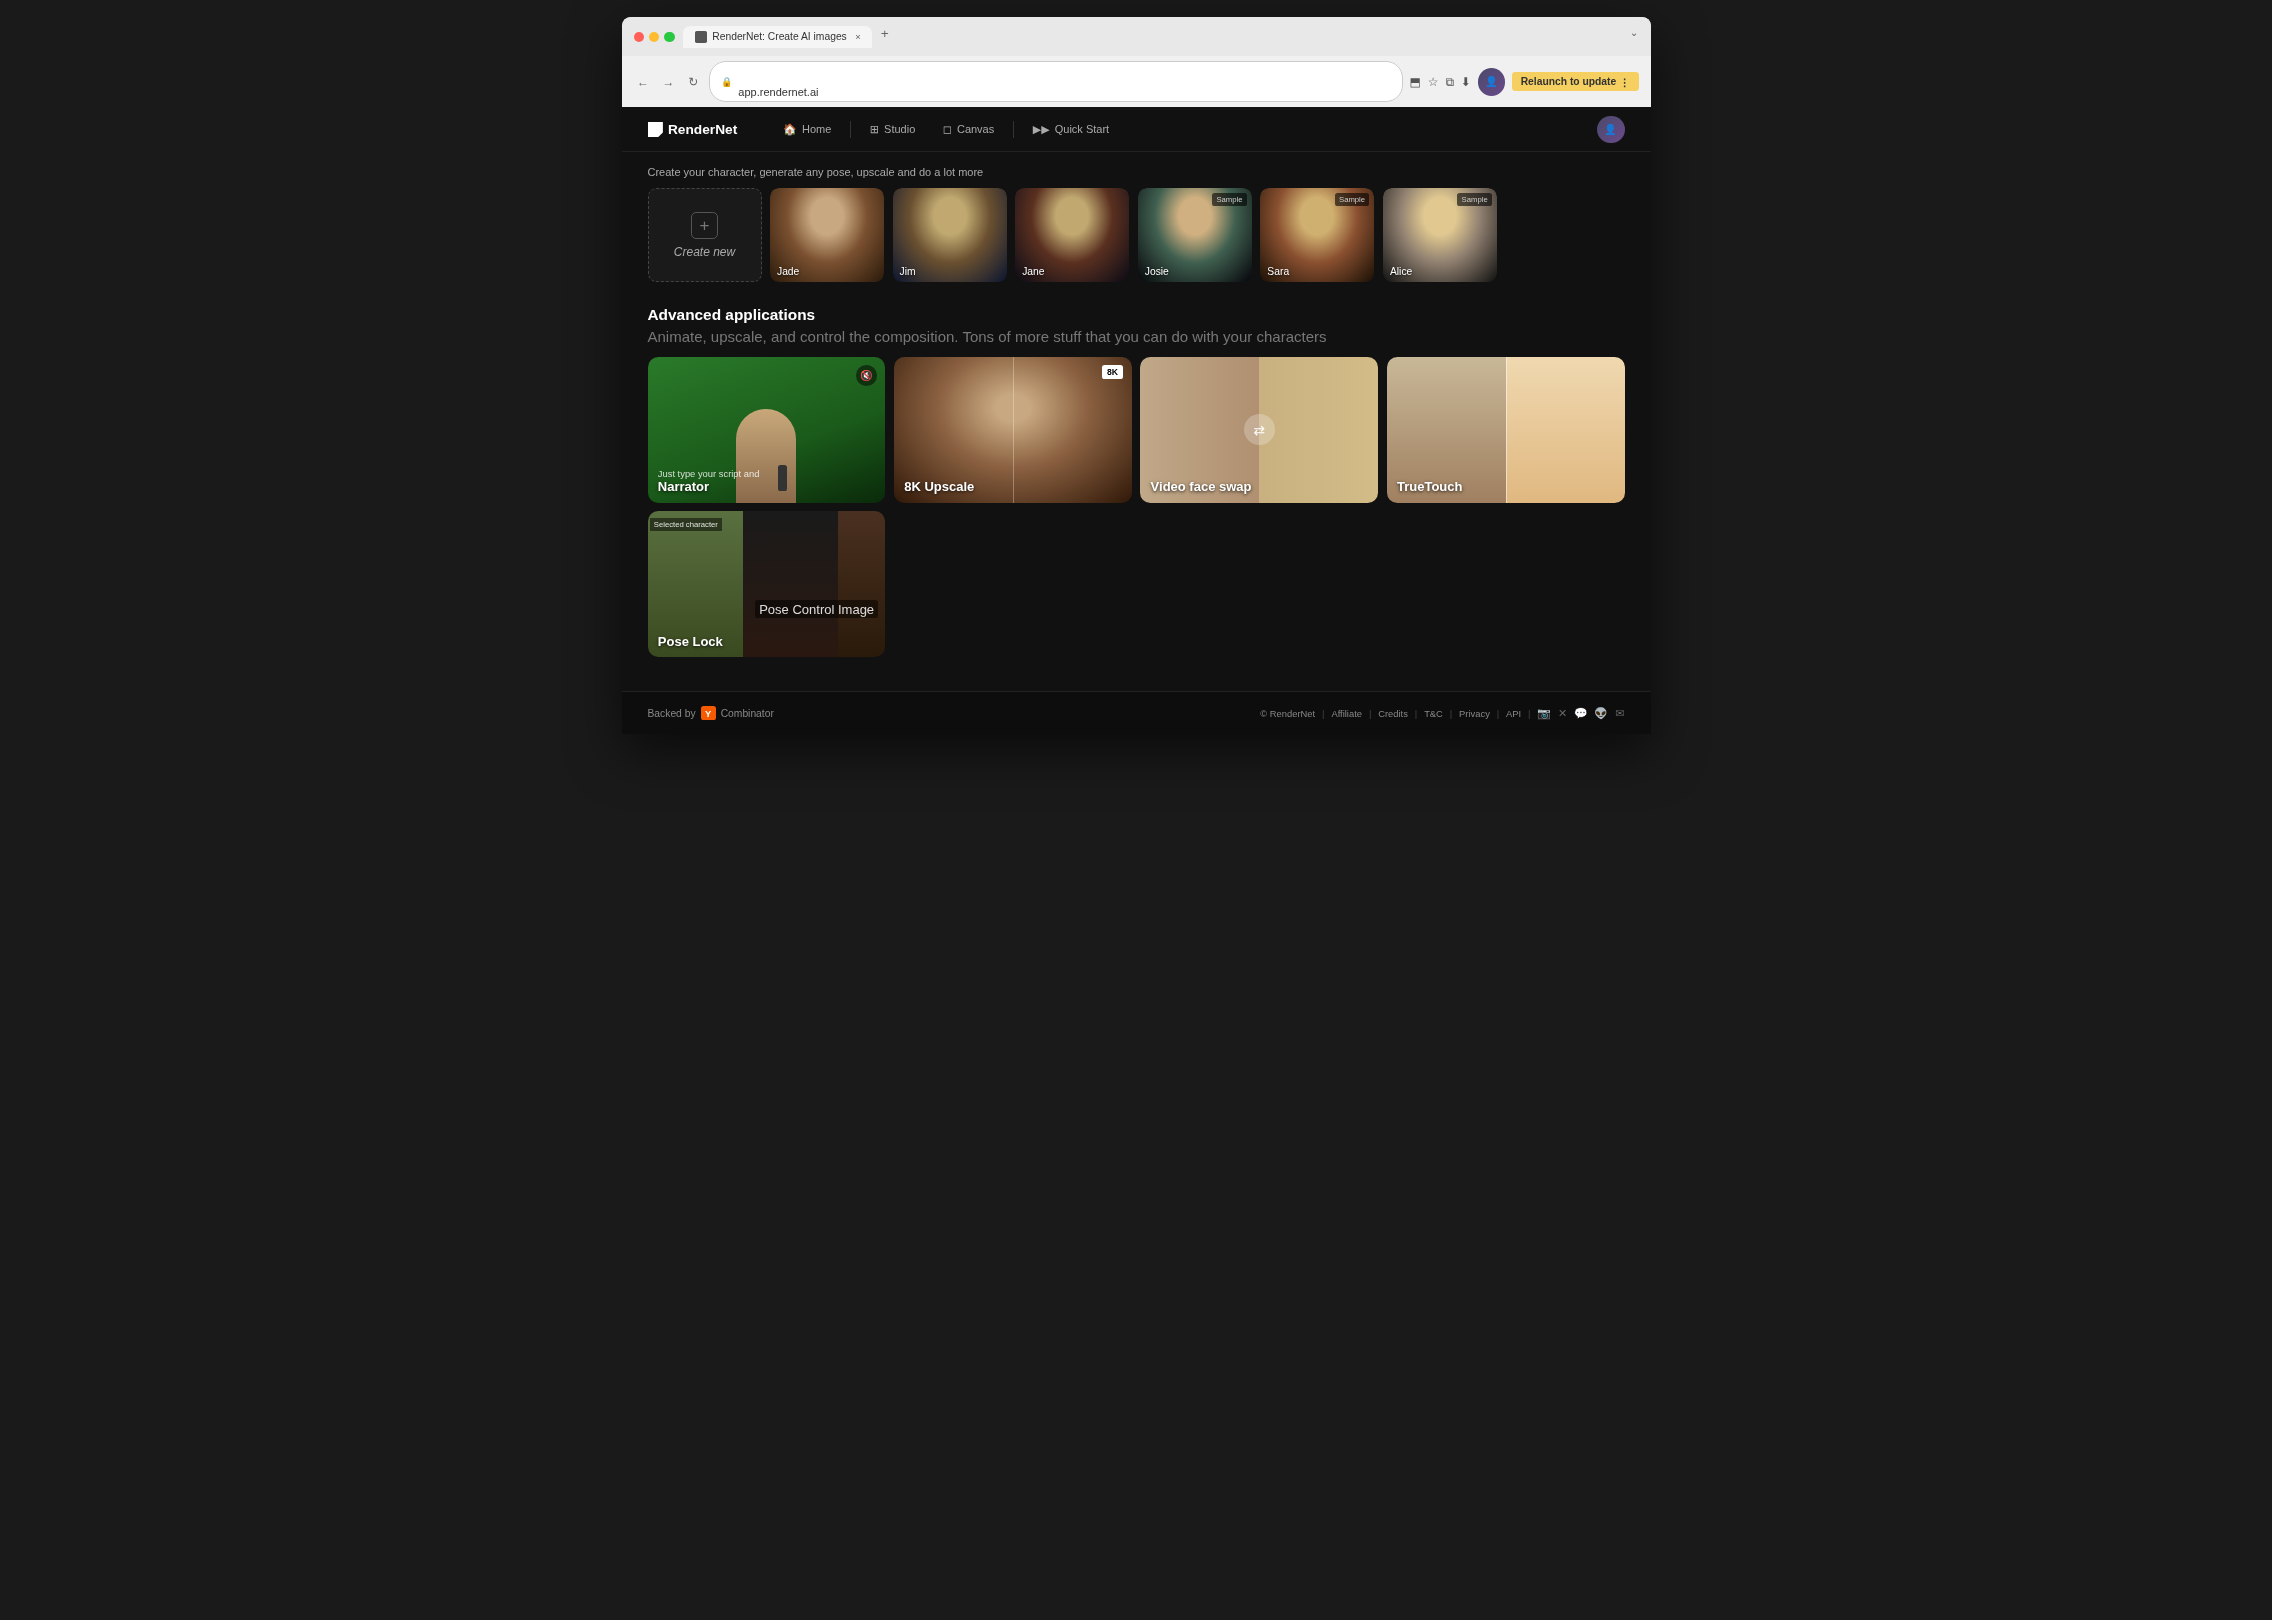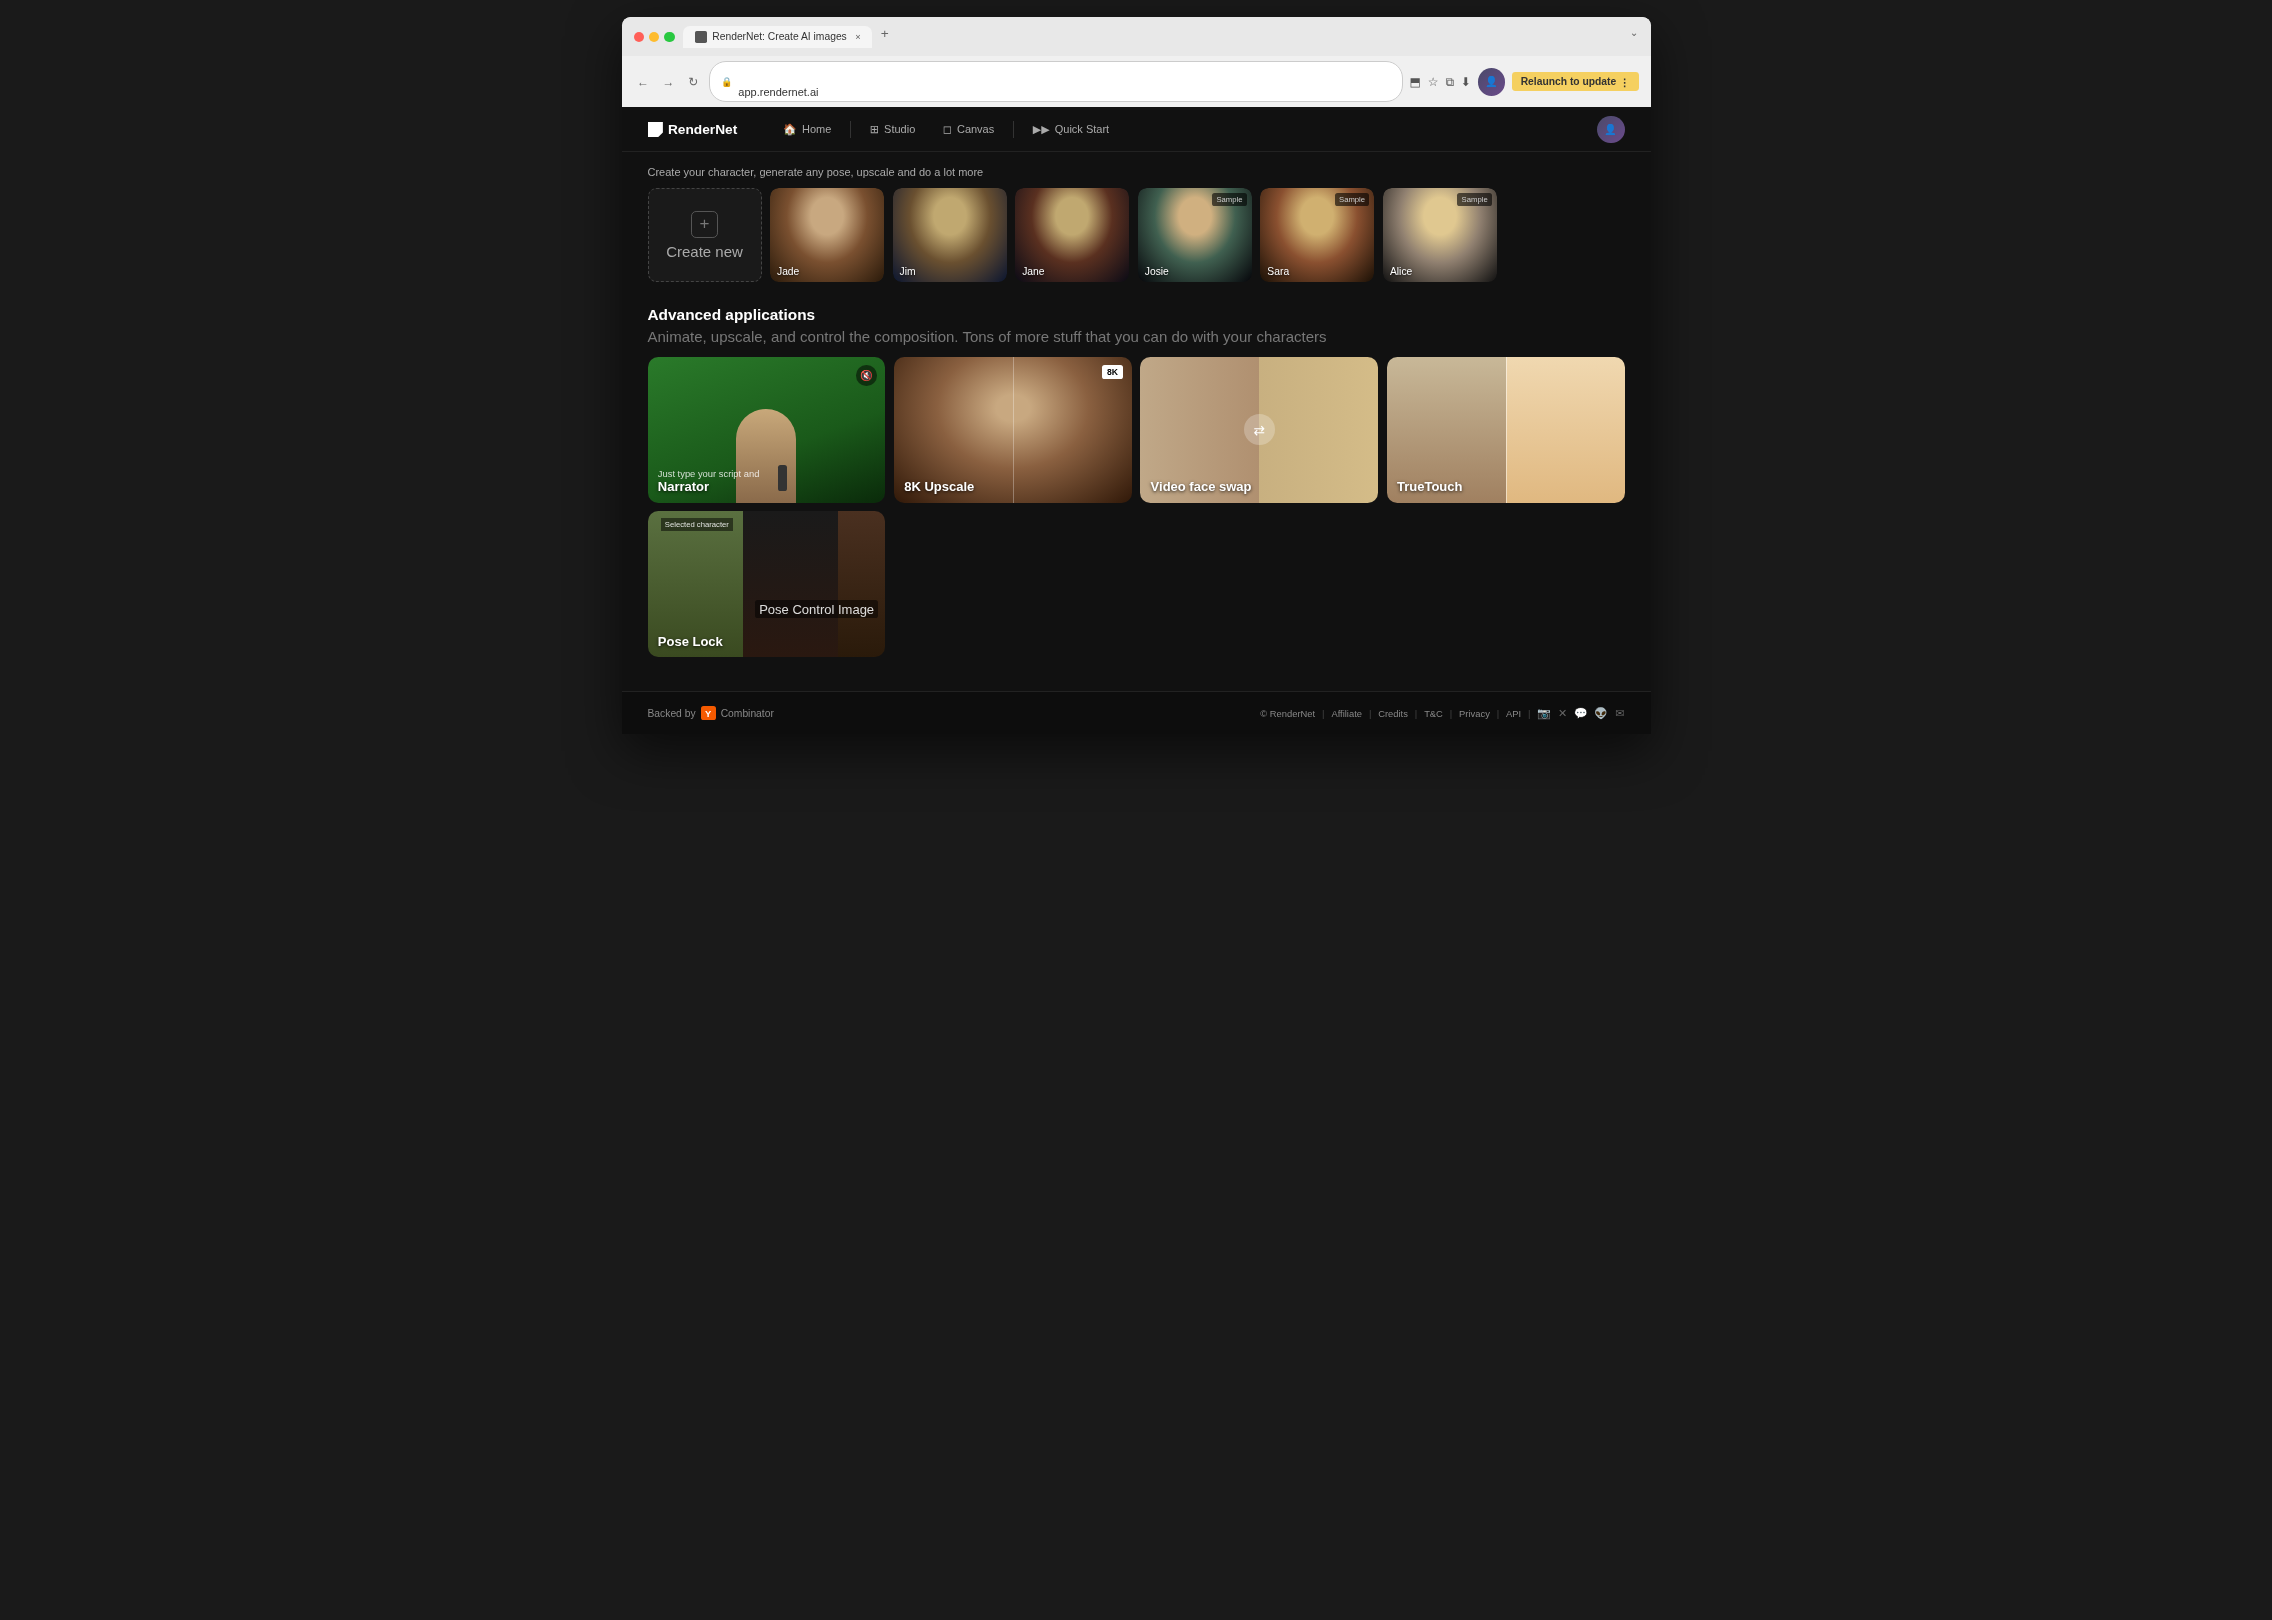--- a/index.html
+++ b/index.html
@@ -277,22 +277,23 @@
       border: 1.7px solid #555;
       border-radius: 5.1px;
       display: flex;
       align-items: center;
       justify-content: center;
       font-size: 17px;
       color: #777;
     }
 
     .create-new-label {
-      font-size: 15px;
+      font-size: 12px;
       color: #aaa;
+      font-style: italic;
     }
 
     .character-name {
       position: absolute;
       bottom: 5.1px;
       left: 6.9px;
       font-size: 10.3px;
       color: white;
       font-weight: 500;
       text-shadow: 0 0.9px 2.6px rgba(0,0,0,0.8);
@@ -594,21 +595,21 @@
 
         <div class="app-card">
           <div style="width:100%;height:100%;display:flex;position:relative;">
 
             <div style="width:40%;height:100%;background:linear-gradient(180deg,#5a7040,#3a4a20);"></div>
 
             <div style="width:40%;height:100%;background:linear-gradient(180deg,#1a1a1a,#2a1810);"></div>
 
             <div style="width:20%;height:100%;background:linear-gradient(180deg,#4a3020,#2a1a0a);"></div>
 
-            <div style="position:absolute;top:6.9px;left:13px;font-size:7.7px;color:rgba(255,255,255,0.85);background:rgba(0,0,0,0.5);padding:1.7px 4.3px;border-radius:0;">Selected character</div>
+            <div style="position:absolute;top:6.9px;left:2px;font-size:7.7px;color:rgba(255,255,255,0.85);background:rgba(0,0,0,0.5);padding:1.7px 4.3px;border-radius:0;">Selected character</div>
             <div style="position:absolute;bottom:39px;right:6.9px;font-size:13px;color:rgba(255,255,255,0.85);background:rgba(0,0,0,0.5);padding:1.7px 4.3px;border-radius:2.6px;">Pose Control Image</div>
           </div>
           <span class="app-card-label">Pose Lock</span>
         </div>
       </div>
     </div>
 
     <div class="app-footer">
       <div class="footer-yc">
         <span>Backed by</span>

